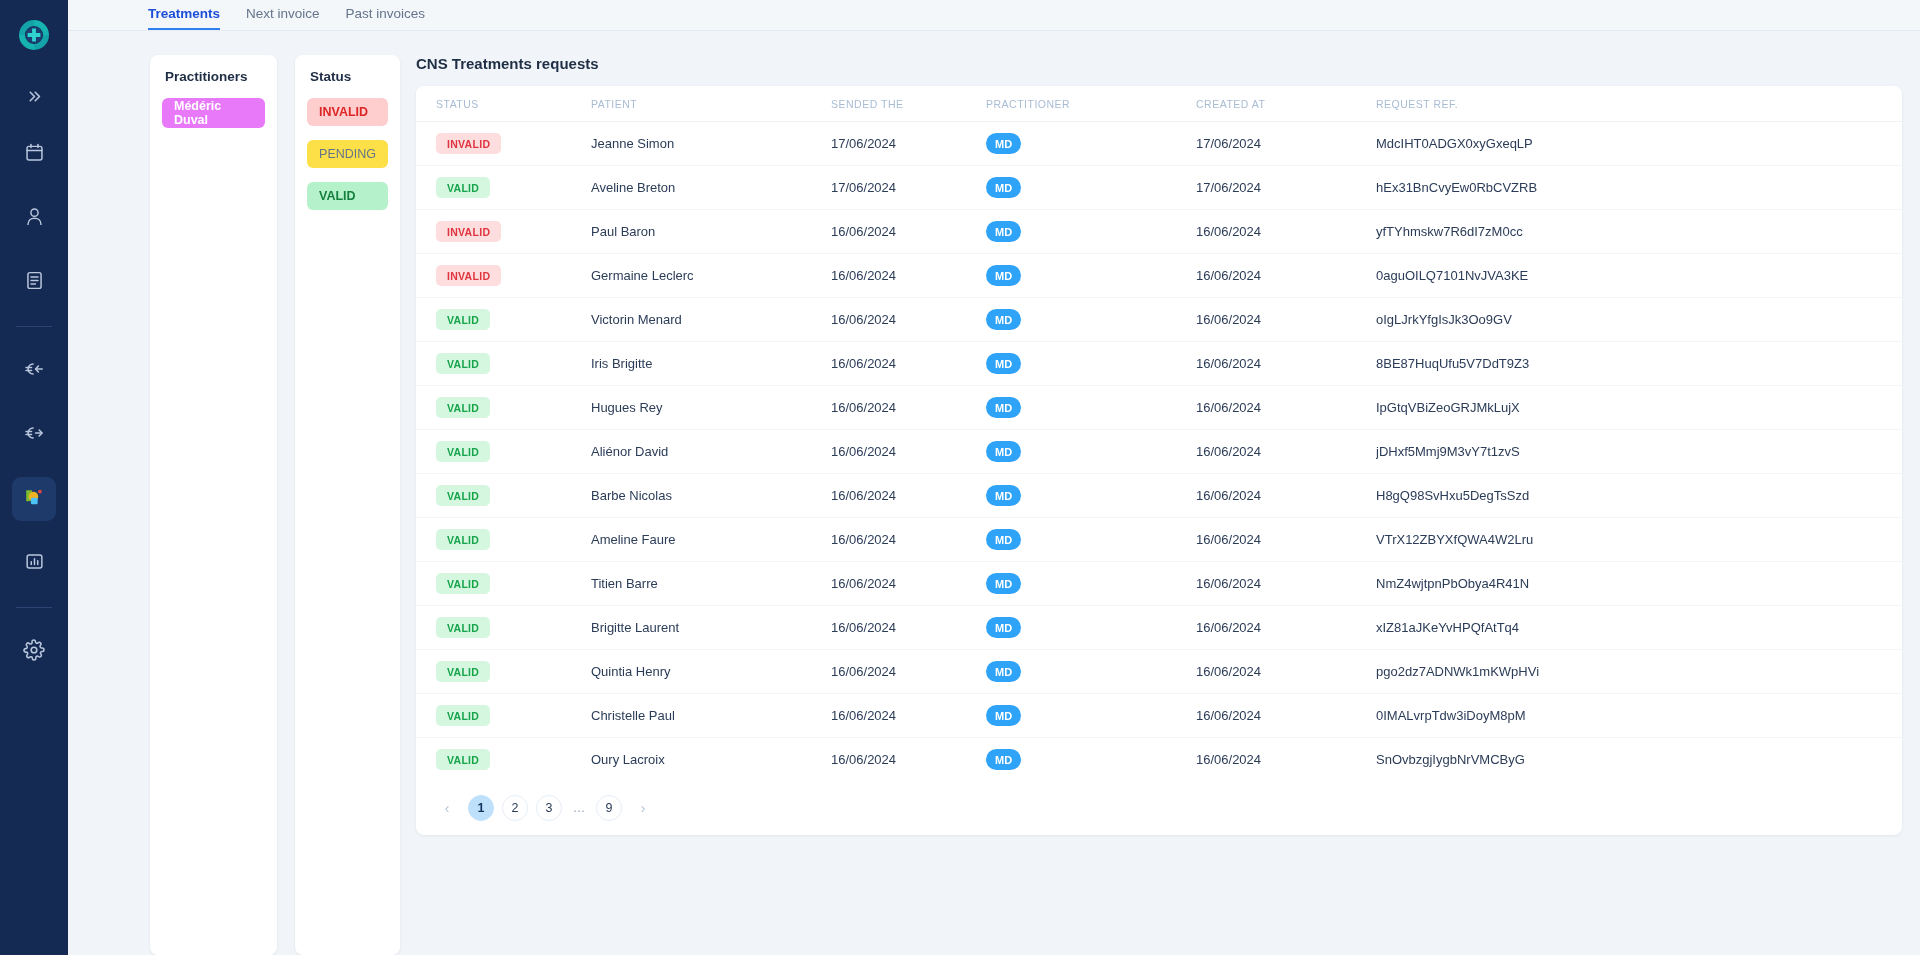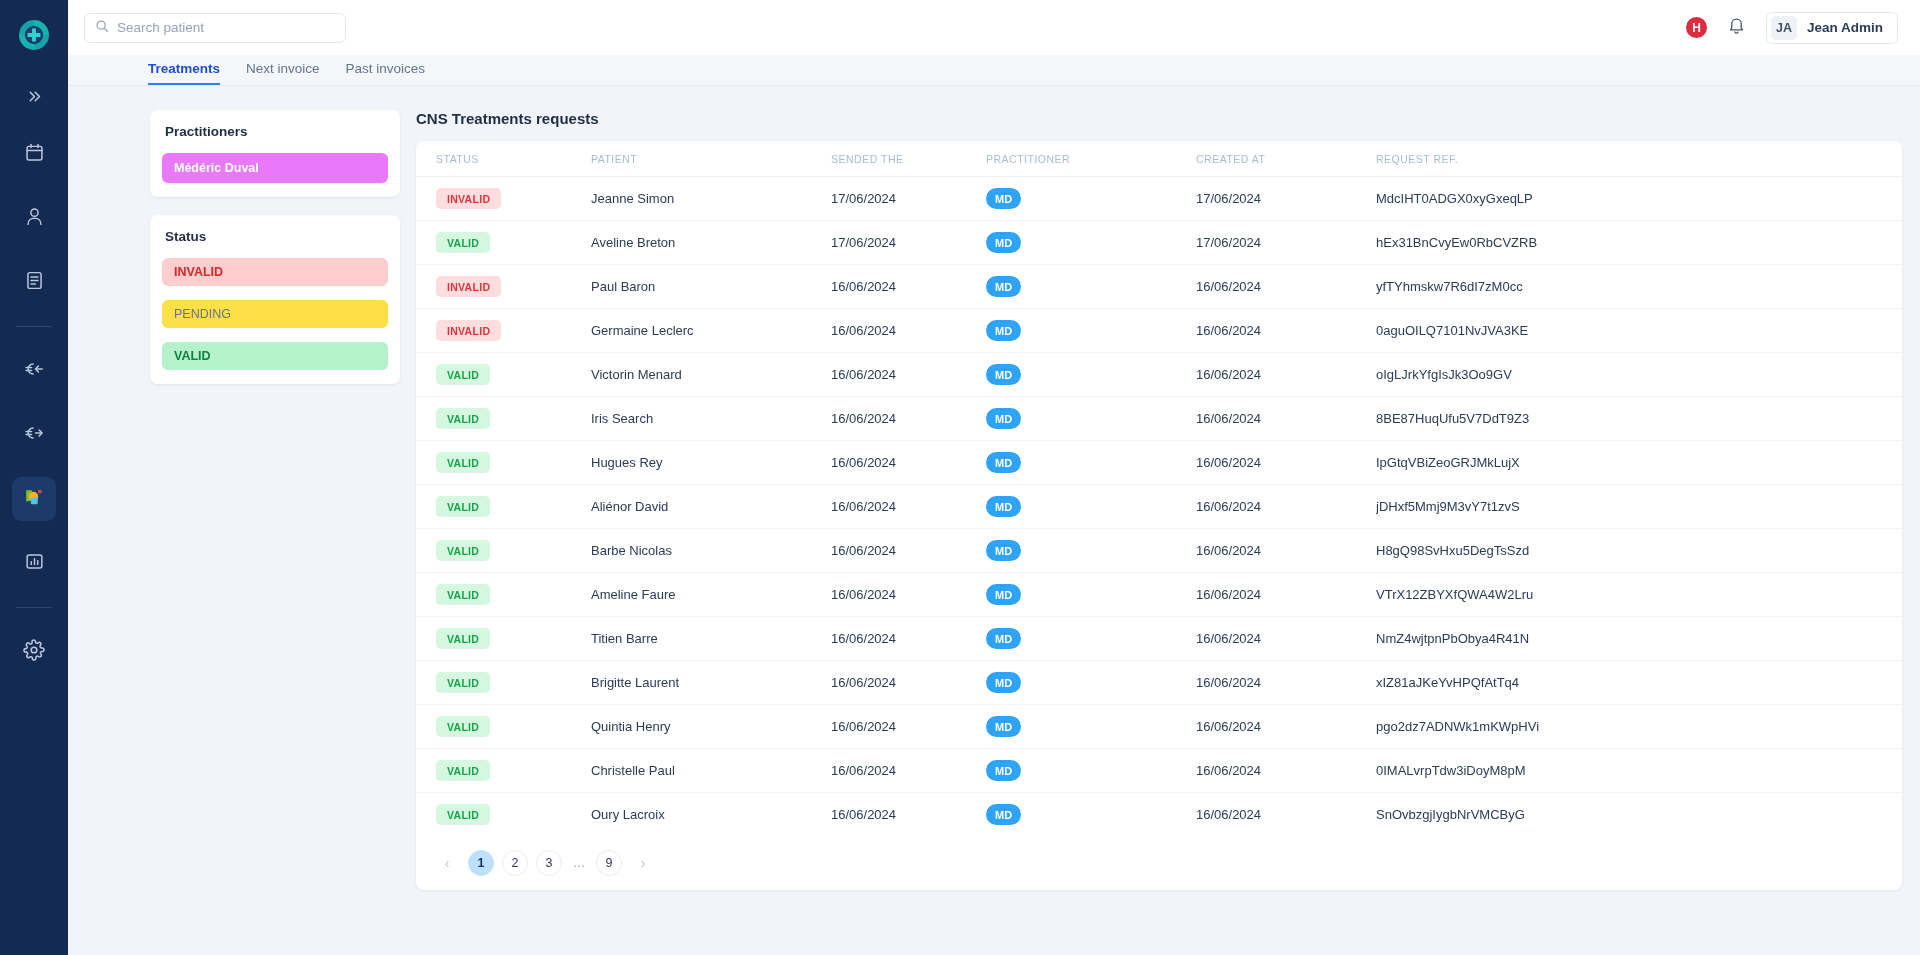--- a/index.html
+++ b/index.html
@@ -83,21 +83,21 @@
     font-size: 13.5px; color: #64748b;
     display: flex; align-items: center;
     border-bottom: 2px solid transparent;
     cursor: pointer; padding-bottom: 1px;
   }
   .tab.active { color: #1d4ed8; font-weight: bold; border-bottom-color: #2f7ff0; }
 
   
   .content { flex: 1 1 auto; display: flex; padding: 24px 18px 0 82px; gap: 16px; overflow: hidden; }
 
-  .filters { width: 250px; flex: 0 0 250px; display: flex; flex-direction: column; gap: 18px; }
+  .filters { width: 250px; flex: 0 0 250px; display: flex; flex-direction: row; gap: 18px; }
   .card {
     background: #fff; border-radius: 8px; padding: 14px 12px 14px 12px;
     box-shadow: 0 1px 3px rgba(15,23,42,.07);
   }
   .card-title { font-size: 13.5px; font-weight: bold; color: #1f2d45; margin-bottom: 12px; padding-left: 3px; }
   .chip {
     height: 28px; border-radius: 6px;
     display: flex; align-items: center; padding: 0 12px;
     font-size: 12.5px; margin-bottom: 9px; cursor: pointer; margin-top: 14px;
   }
@@ -269,47 +269,20 @@
           <path d="M19.1 14.6a1.6 1.6 0 0 0 .32 1.76l.06.06a1.9 1.9 0 1 1-2.7 2.7l-.06-.06a1.6 1.6 0 0 0-1.76-.32 1.6 1.6 0 0 0-.97 1.46V21a1.9 1.9 0 1 1-3.8 0v-.1a1.6 1.6 0 0 0-1.05-1.46 1.6 1.6 0 0 0-1.76.32l-.06.06a1.9 1.9 0 1 1-2.7-2.7l.06-.06a1.6 1.6 0 0 0 .32-1.76 1.6 1.6 0 0 0-1.46-.97H3a1.9 1.9 0 1 1 0-3.8h.1a1.6 1.6 0 0 0 1.46-1.05 1.6 1.6 0 0 0-.32-1.76l-.06-.06a1.9 1.9 0 1 1 2.7-2.7l.06.06a1.6 1.6 0 0 0 1.76.32h.08A1.6 1.6 0 0 0 9.8 3.1V3a1.9 1.9 0 1 1 3.8 0v.1a1.6 1.6 0 0 0 .97 1.46 1.6 1.6 0 0 0 1.76-.32l.06-.06a1.9 1.9 0 1 1 2.7 2.7l-.06.06a1.6 1.6 0 0 0-.32 1.76v.08a1.6 1.6 0 0 0 1.46.97H21a1.9 1.9 0 1 1 0 3.8h-.1a1.6 1.6 0 0 0-1.46.97z"></path>
         </svg>
       </span>
     </div>
 
     <div class="rail-spacer"></div>
   </nav>
 
   <div class="main">
 
-    <header class="topbar">
-      <div class="searchbox">
-        <span>
-          <svg width="14" height="14" viewBox="0 0 24 24" fill="none" stroke="#94a3b8" stroke-width="2.2" stroke-linecap="round">
-            <circle cx="10.5" cy="10.5" r="7"></circle>
-              <line x1="15.8" y1="15.8" x2="21" y2="21"></line>
-          </svg>
-        </span>
-        <input type="text" placeholder="Search patient" style="">
-      </div>
-
-      <div class="top-right">
-        <div class="alert-badge">H</div>
-        <div class="bell">
-          <span>
-            <svg width="19" height="19" viewBox="0 0 24 24" fill="none" stroke="#475569" stroke-width="1.6" stroke-linecap="round" stroke-linejoin="round">
-              <path d="M18 15.3V10a6 6 0 1 0-12 0v5.3L4.4 17.6h15.2z"></path>
-              <path d="M10.2 20.4a2 2 0 0 0 3.6 0"></path>
-            </svg>
-          </span>
-        </div>
-        <div class="userchip">
-          <span class="user-initials">JA</span>
-          <span class="user-name">Jean Admin</span>
-        </div>
-      </div>
-    </header>
 
     <nav class="tabbar">
       <div class="tab active">Treatments</div>
       <div class="tab">Next invoice</div>
       <div class="tab">Past invoices</div>
     </nav>
 
     <div class="content">
 
       <aside class="filters">
@@ -385,21 +358,21 @@
                 <tr>
                   <td class="c-status"><span class="badge badge-VALID">VALID</span></td>
                   <td class="c-patient">Victorin Menard</td>
                   <td class="c-sent">16/06/2024</td>
                   <td class="c-prac"><span class="prac-pill">MD</span></td>
                   <td class="c-created">16/06/2024</td>
                   <td class="c-ref">oIgLJrkYfgIsJk3Oo9GV</td>
                 </tr>
                 <tr>
                   <td class="c-status"><span class="badge badge-VALID">VALID</span></td>
-                  <td class="c-patient">Iris Search</td>
+                  <td class="c-patient">Iris Brigitte</td>
                   <td class="c-sent">16/06/2024</td>
                   <td class="c-prac"><span class="prac-pill">MD</span></td>
                   <td class="c-created">16/06/2024</td>
                   <td class="c-ref">8BE87HuqUfu5V7DdT9Z3</td>
                 </tr>
                 <tr>
                   <td class="c-status"><span class="badge badge-VALID">VALID</span></td>
                   <td class="c-patient">Hugues Rey</td>
                   <td class="c-sent">16/06/2024</td>
                   <td class="c-prac"><span class="prac-pill">MD</span></td>

